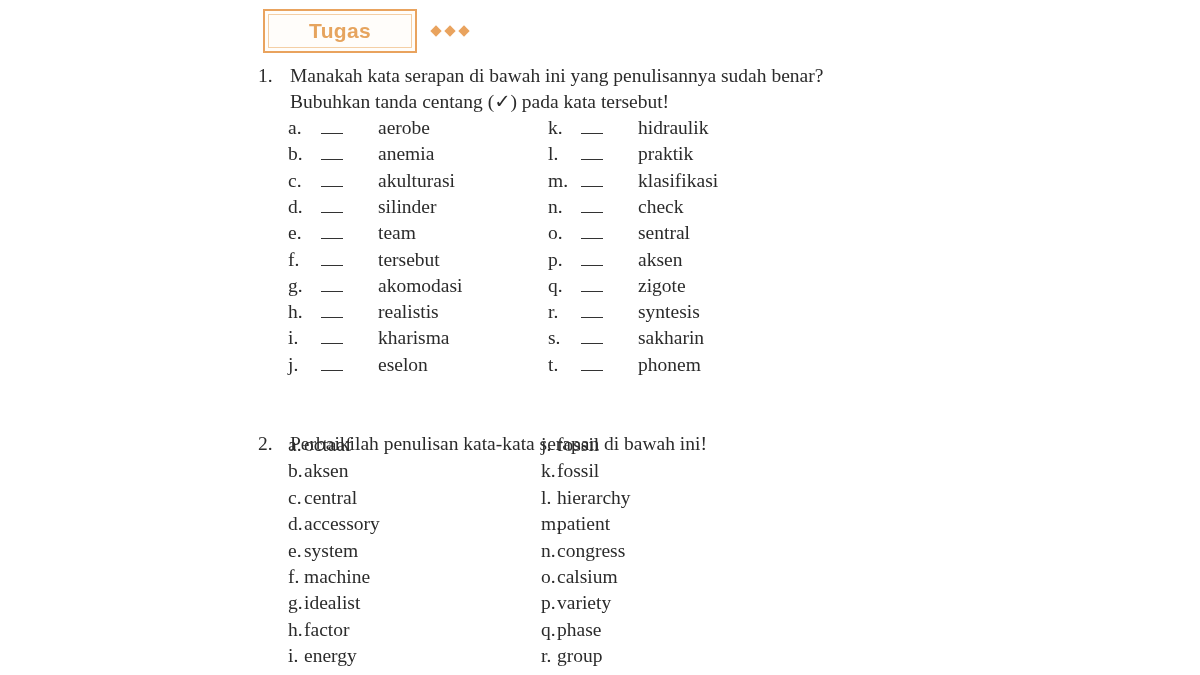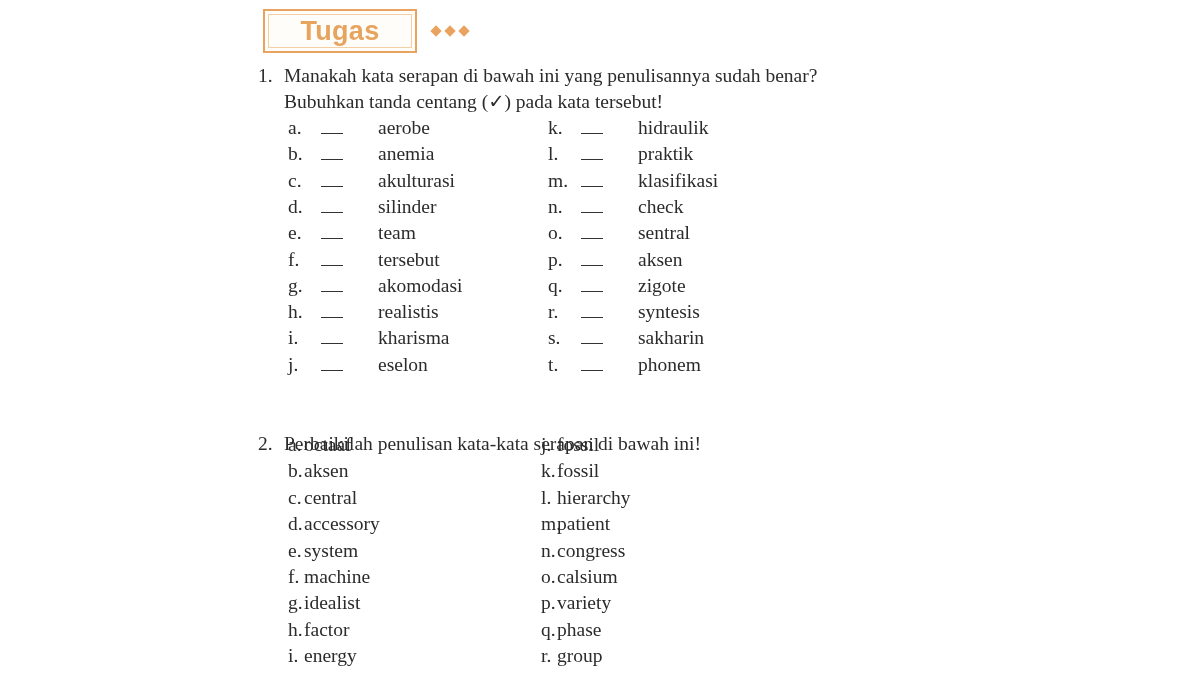--- a/index.html
+++ b/index.html
@@ -12,28 +12,28 @@
     border: 2px solid #e9a35e; box-sizing: border-box;
     display: flex; align-items: center; justify-content: center;
     background: #fffdfa;
   }
   .tugas-box::before {
     content: ""; position: absolute; left: 3px; top: 3px; right: 3px; bottom: 3px;
     border: 1px solid #f4cfa5;
   }
   .tugas-label {
     font-family: "Liberation Sans", "DejaVu Sans", sans-serif; font-weight: bold;
-    font-size: 27px; color: #e6a45e; letter-spacing: 0.3px; position: relative;
+    font-size: 21px; color: #e6a45e; letter-spacing: 0.3px; position: relative;
   }
   .diamonds { position: absolute; left: 432px; top: 27px; display: flex; gap: 6px; }
   .diamond { width: 8px; height: 8px; background: #e9a35e; transform: rotate(45deg); }
 
   .q { position: absolute; font-size: 19.5px; line-height: 24px; }
   .q-num { position: absolute; left: 0; top: 0; }
-  .q-text { position: absolute; left: 26px; top: 0; white-space: nowrap; }
+  .q-text { position: absolute; left: 32px; top: 0; white-space: nowrap; }
 
   .row { position: absolute; font-size: 19.5px; line-height: 24px; white-space: nowrap; }
   .row .letter { position: absolute; left: 0; }
   .row .blank { position: absolute; left: 33px; top: 17px; width: 22px; border-top: 1.3px solid #333; }
   .row .word { position: absolute; left: 90px; }
   .row2 .word { position: absolute; left: 16px; }
 </style>
 </head>
 <body>
 

